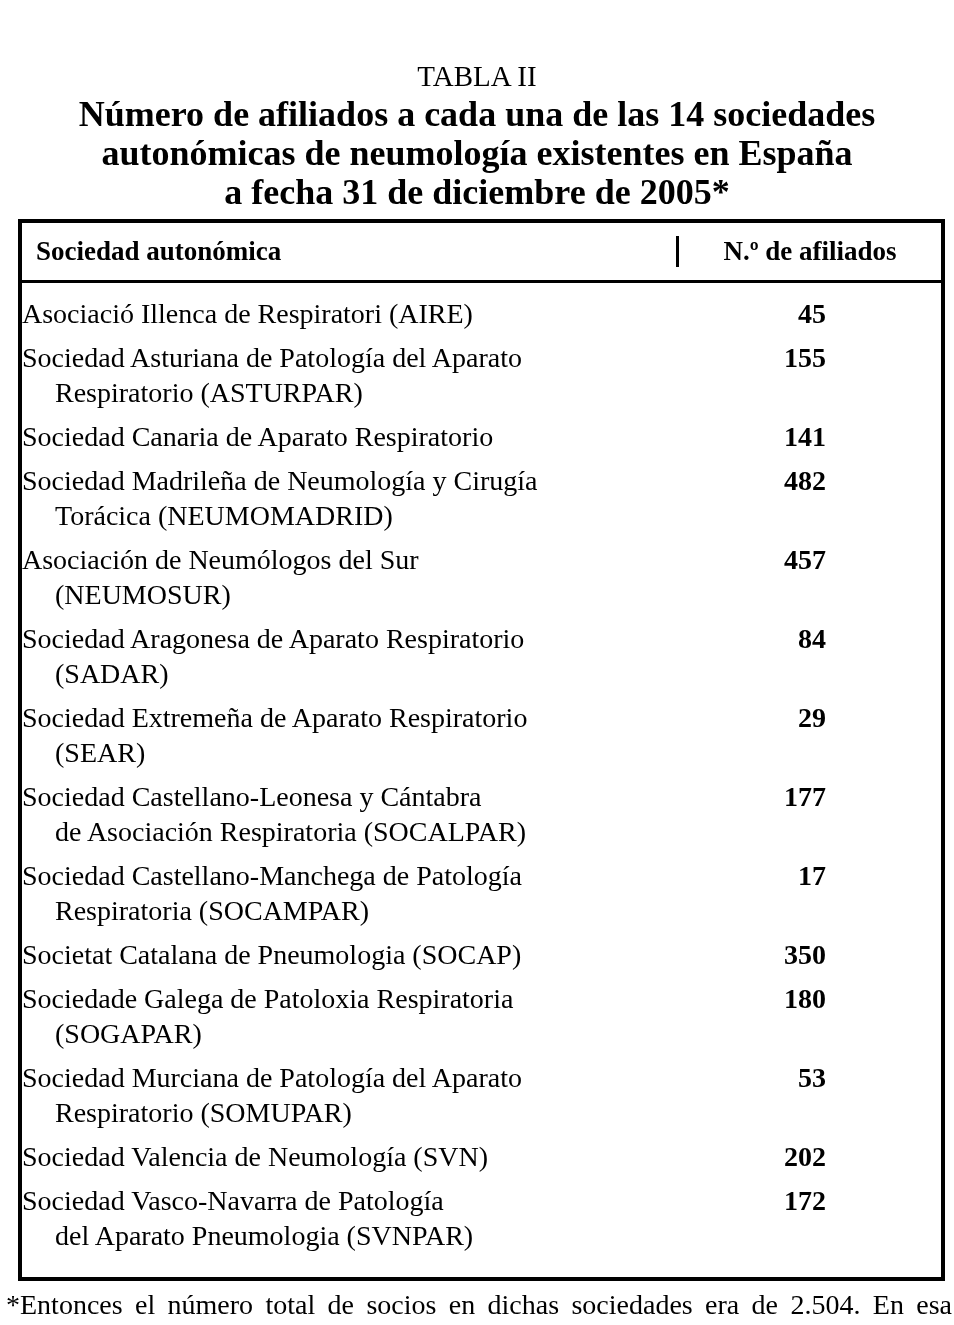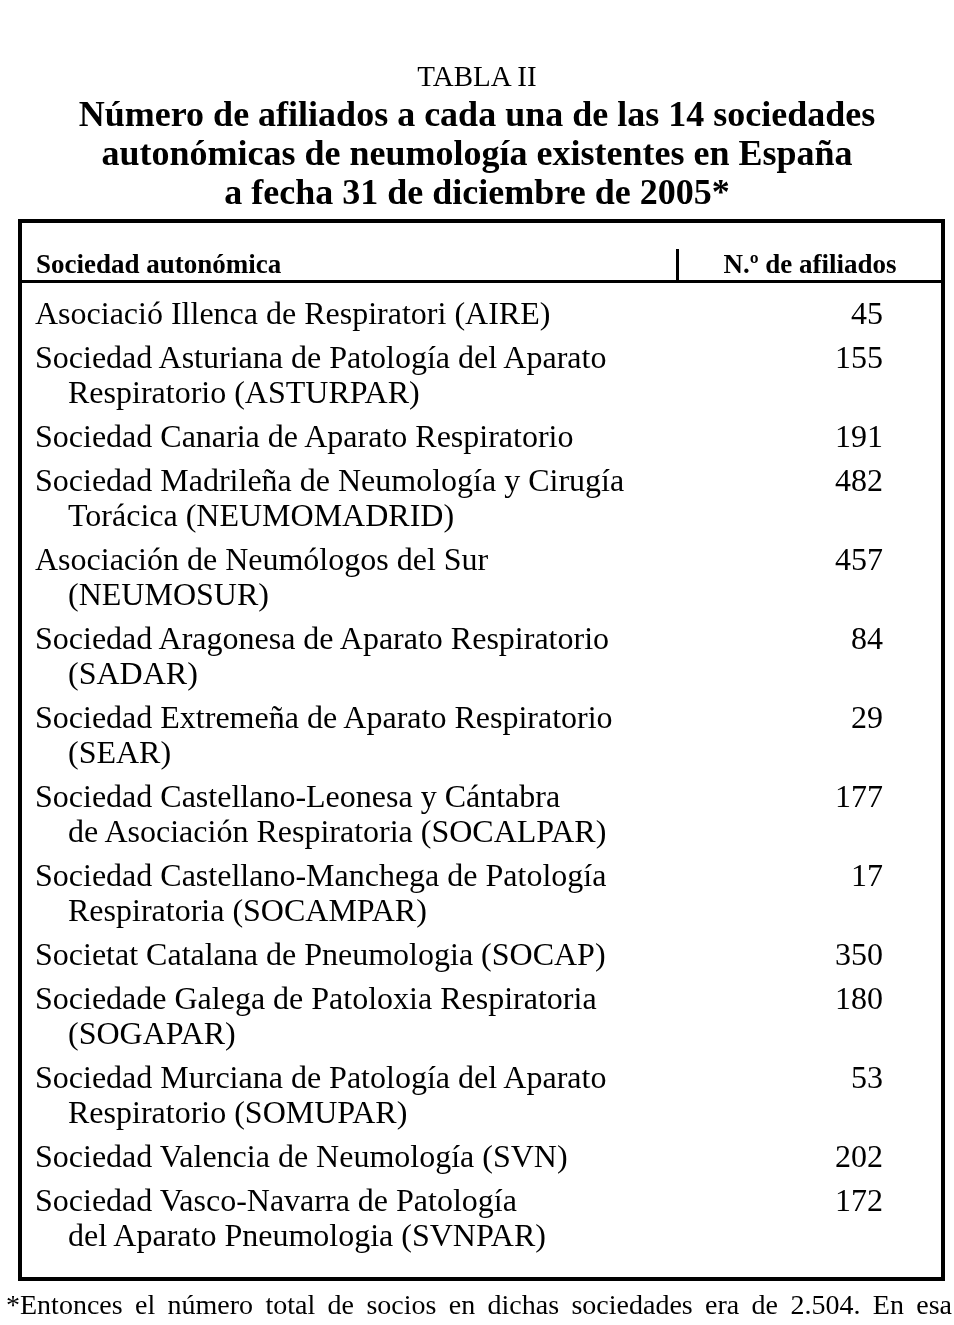--- a/index.html
+++ b/index.html
@@ -11,38 +11,38 @@
     -webkit-font-smoothing: antialiased;
   }
   .title-block { text-align: center; padding-top: 10px; margin-top: 48px; }
   .eyebrow { font-size: 29px; line-height: 37px; font-weight: normal; }
   .title-line { font-size: 36px; line-height: 39px; font-weight: bold; }
 
   .doc-table {
     width: 927px; margin: 7px 0 0 18px;
     border: 4px solid #000;
   }
-  .thead { display: flex; border-bottom: 3px solid #000; min-height: 60px; align-items: flex-end; }
+  .thead { display: flex; border-bottom: 3px solid #000; min-height: 60px; align-items: center; }
   .th-society {
     flex: 1; display: flex; align-items: center;
     padding-left: 14px; font-weight: bold; font-size: 27px;
     border-right: 3px solid #000;
   }
   .th-num {
     width: 262px; display: flex; align-items: center; justify-content: center;
     font-weight: bold; font-size: 27px; text-align: center;
   }
   .tbody { padding: 13px 0 8px 0; }
   .trow { display: flex; align-items: flex-start; margin-bottom: 9px; }
   .trow:last-child { margin-bottom: 16px; }
-  .td-name { flex: 1; padding-left: 13px; font-size: 32px; line-height: 35px; }
+  .td-name { flex: 1; font-size: 28px; line-height: 35px; }
   .name-l2 { display: block; padding-left: 33px; }
   .td-num {
-    width: 231px; text-align: right; padding-right: 58px;
-    font-size: 32px; line-height: 35px; white-space: nowrap;
+    width: 231px; text-align: right; padding-right: 115px;
+    font-size: 28px; line-height: 35px; white-space: nowrap; font-weight: bold;
   }
 
   .footnote { margin: 9px 2px 0 6px; font-size: 28px; line-height: 30px; }
   .foot-line1 { text-align: justify; text-align-last: justify; }
   .foot-line2 { text-align: center; font-weight: bold; }
 </style>
 </head>
 <body>
 
 <div class="title-block">
@@ -71,21 +71,21 @@
       <span class="name-l1">Sociedad Asturiana de Patología del Aparato</span>
       <span class="name-l2">Respiratorio (ASTURPAR)</span>
     </div>
     <div class="td-num">155</div>
   </div>
 
   <div class="trow">
     <div class="td-name">
       <span class="name-l1">Sociedad Canaria de Aparato Respiratorio</span>
     </div>
-    <div class="td-num">191</div>
+    <div class="td-num">141</div>
   </div>
 
   <div class="trow">
     <div class="td-name">
       <span class="name-l1">Sociedad Madrileña de Neumología y Cirugía</span>
       <span class="name-l2">Torácica (NEUMOMADRID)</span>
     </div>
     <div class="td-num">482</div>
   </div>
 

